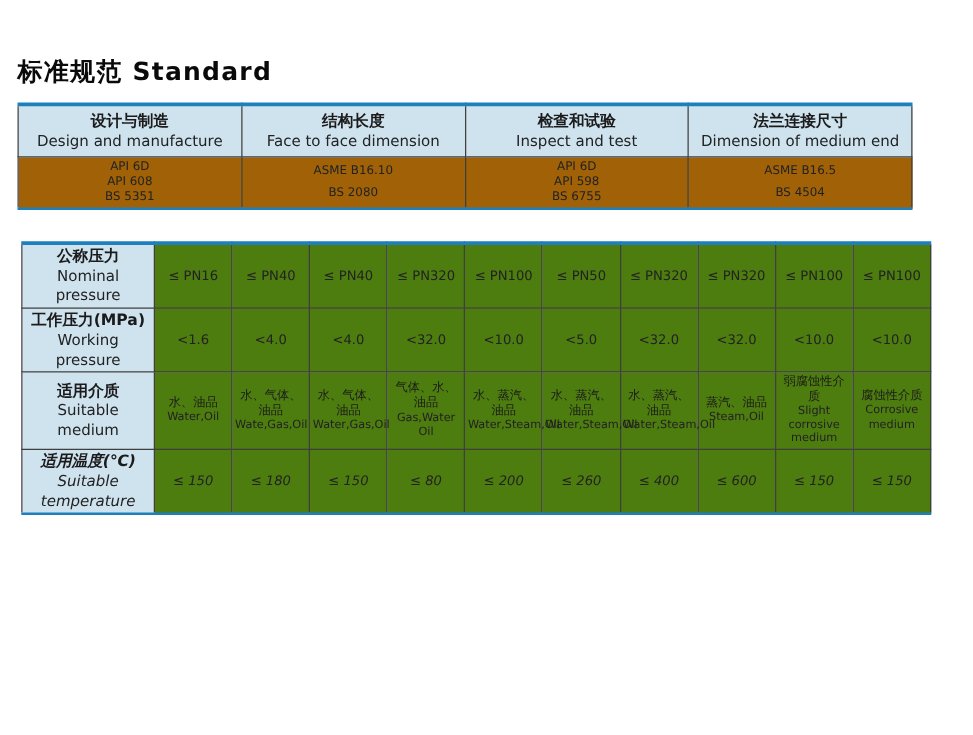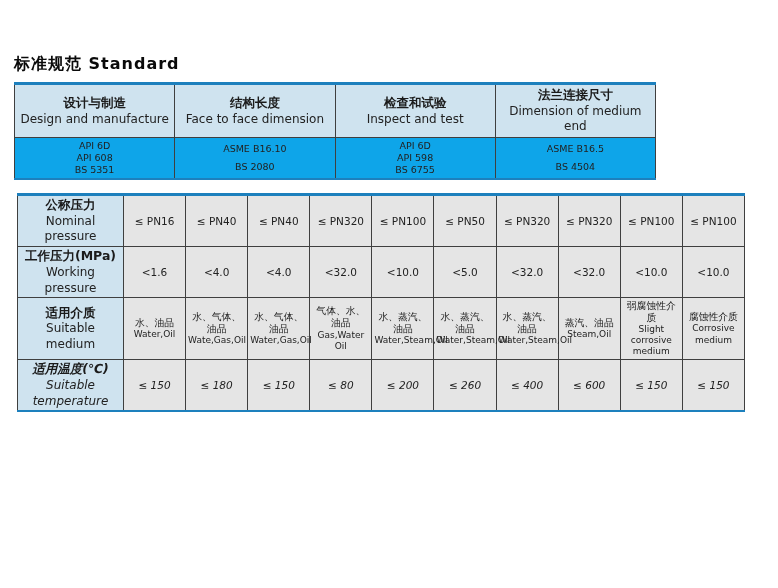--- a/index.html
+++ b/index.html
@@ -6,47 +6,46 @@
   body {
     width:778px; height:588px;
     background:#ffffff;
     font-family:"DejaVu Sans","Liberation Sans",sans-serif;
     color:#222;
     position:relative;
     overflow:hidden;
   }
   .page-title {
     position:absolute; left:14px; top:44px;
-    font-size:16px; font-weight:bold; color:#0a0a0a;
+    font-size:20px; font-weight:bold; color:#0a0a0a;
     letter-spacing:1px;
-    margin-top:10px;
   }
   
   table { border-collapse:collapse; table-layout:fixed; }
   .t1 {
-    position:absolute; left:14px; top:82px; width:642px;
+    position:absolute; left:14px; top:82px; width:716px;
     border-top:3px solid #1d80bd;
     border-bottom:2px solid #1d80bd;
   }
   .t1 th, .t1 td { border:1px solid #3f3f3f; text-align:center; vertical-align:middle; padding:2px 2px; }
   .t1 th { background:#cfe3ef; height:36px; font-weight:normal; }
-  .t1 td { height:36px; background:#0ea5e9; }
+  .t1 td { height:36px; background:#a16207; }
   .hzh { font-size:12.5px; font-weight:bold; color:#1b1b1b; line-height:1.35; }
   .hen { font-size:12px; color:#222; line-height:1.3; }
   .vals { display:flex; flex-direction:column; justify-content:space-around; height:36px; }
   .vline { font-size:9.5px; line-height:1.2; color:#222; }
   
   .t2 {
     position:absolute; left:17px; top:193px; width:728px;
     border-top:3px solid #1d80bd;
     border-bottom:2px solid #1d80bd;
   }
   .t2 th, .t2 td { border:1px solid #3f3f3f; text-align:center; vertical-align:middle; padding:1px 2px; }
   .t2 th { background:#cfe3ef; font-weight:normal; }
-  .t2 td { background:#e5e5e5; font-size:10.5px; }
+  .t2 td { background:#4d7c0f; font-size:10.5px; }
   .t2 col.rowhead { width:106px; }
   .r1 { height:40px; }
   .r2 { height:42px;margin-left:12px; }
   .r3 { height:62px; }
   .r4 { height:38px;font-style:italic; }
   .mzh { font-size:9.8px; line-height:1.25; color:#1b1b1b; }
   .men { font-size:9px;  line-height:1.25; color:#222; }
 </style>
 </head>
 <body>

